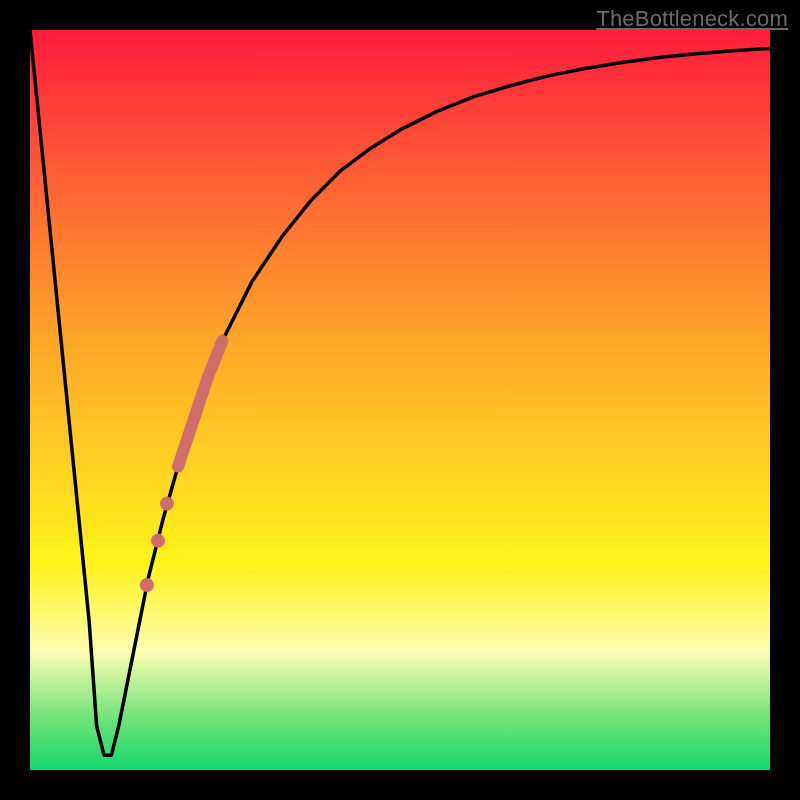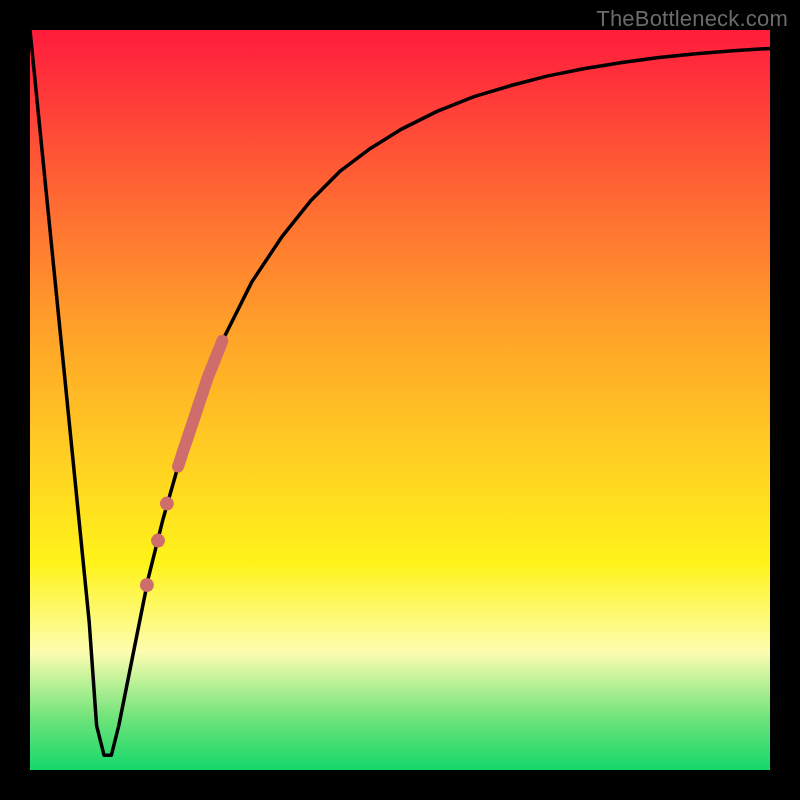--- a/index.html
+++ b/index.html
@@ -44,20 +44,21 @@
     overflow: visible;
   }
   .watermark {
     position: absolute;
     top: 6px;
     right: 12px;
     color: #6b6b6b;
     font-size: 22px;
     letter-spacing: 0.2px;
     user-select: none;
+    text-decoration: underline;
   }
 </style>
 </head>
 <body>
 
 <div class="frame">
   <div class="plot">
     <svg class="curve" viewBox="0 0 740 740">
       <path id="curve-path" fill="none" stroke="#000" stroke-width="3.5" stroke-linejoin="round" stroke-linecap="round" d="M0.0 0.0 L14.8 148.0 L29.6 296.0 L44.4 444.0 L59.2 592.0 L66.6 695.6 L74.0 725.2 L81.4 725.2 L88.8 695.6 L103.6 621.6 L118.4 547.6 L133.2 488.4 L148.0 436.6 L162.8 392.2 L177.6 347.8 L192.4 310.8 L207.2 281.2 L222.0 251.6 L251.6 207.2 L281.2 170.2 L310.8 140.6 L340.4 118.4 L370.0 99.9 L407.0 81.4 L444.0 66.6 L481.0 55.5 L518.0 45.9 L555.0 38.5 L592.0 32.6 L629.0 27.4 L666.0 23.7 L703.0 20.7 L740.0 18.5"></path>
       <path id="marker-band" fill="none" stroke-linecap="round" d="M148.0 436.6 L149.9 431.1 L151.7 425.5 L153.5 419.9 L155.4 414.4 L157.3 408.8 L159.1 403.3 L160.9 397.8 L162.8 392.2 L164.7 386.7 L166.5 381.1 L168.3 375.6 L170.2 370.0 L172.1 364.5 L173.9 358.9 L175.8 353.4 L177.6 347.8 L179.4 343.2 L181.3 338.6 L183.2 333.9 L185.0 329.3 L186.8 324.7 L188.7 320.1 L190.6 315.4 L192.4 310.8" stroke="#cf6c6c" stroke-width="12"></path>

